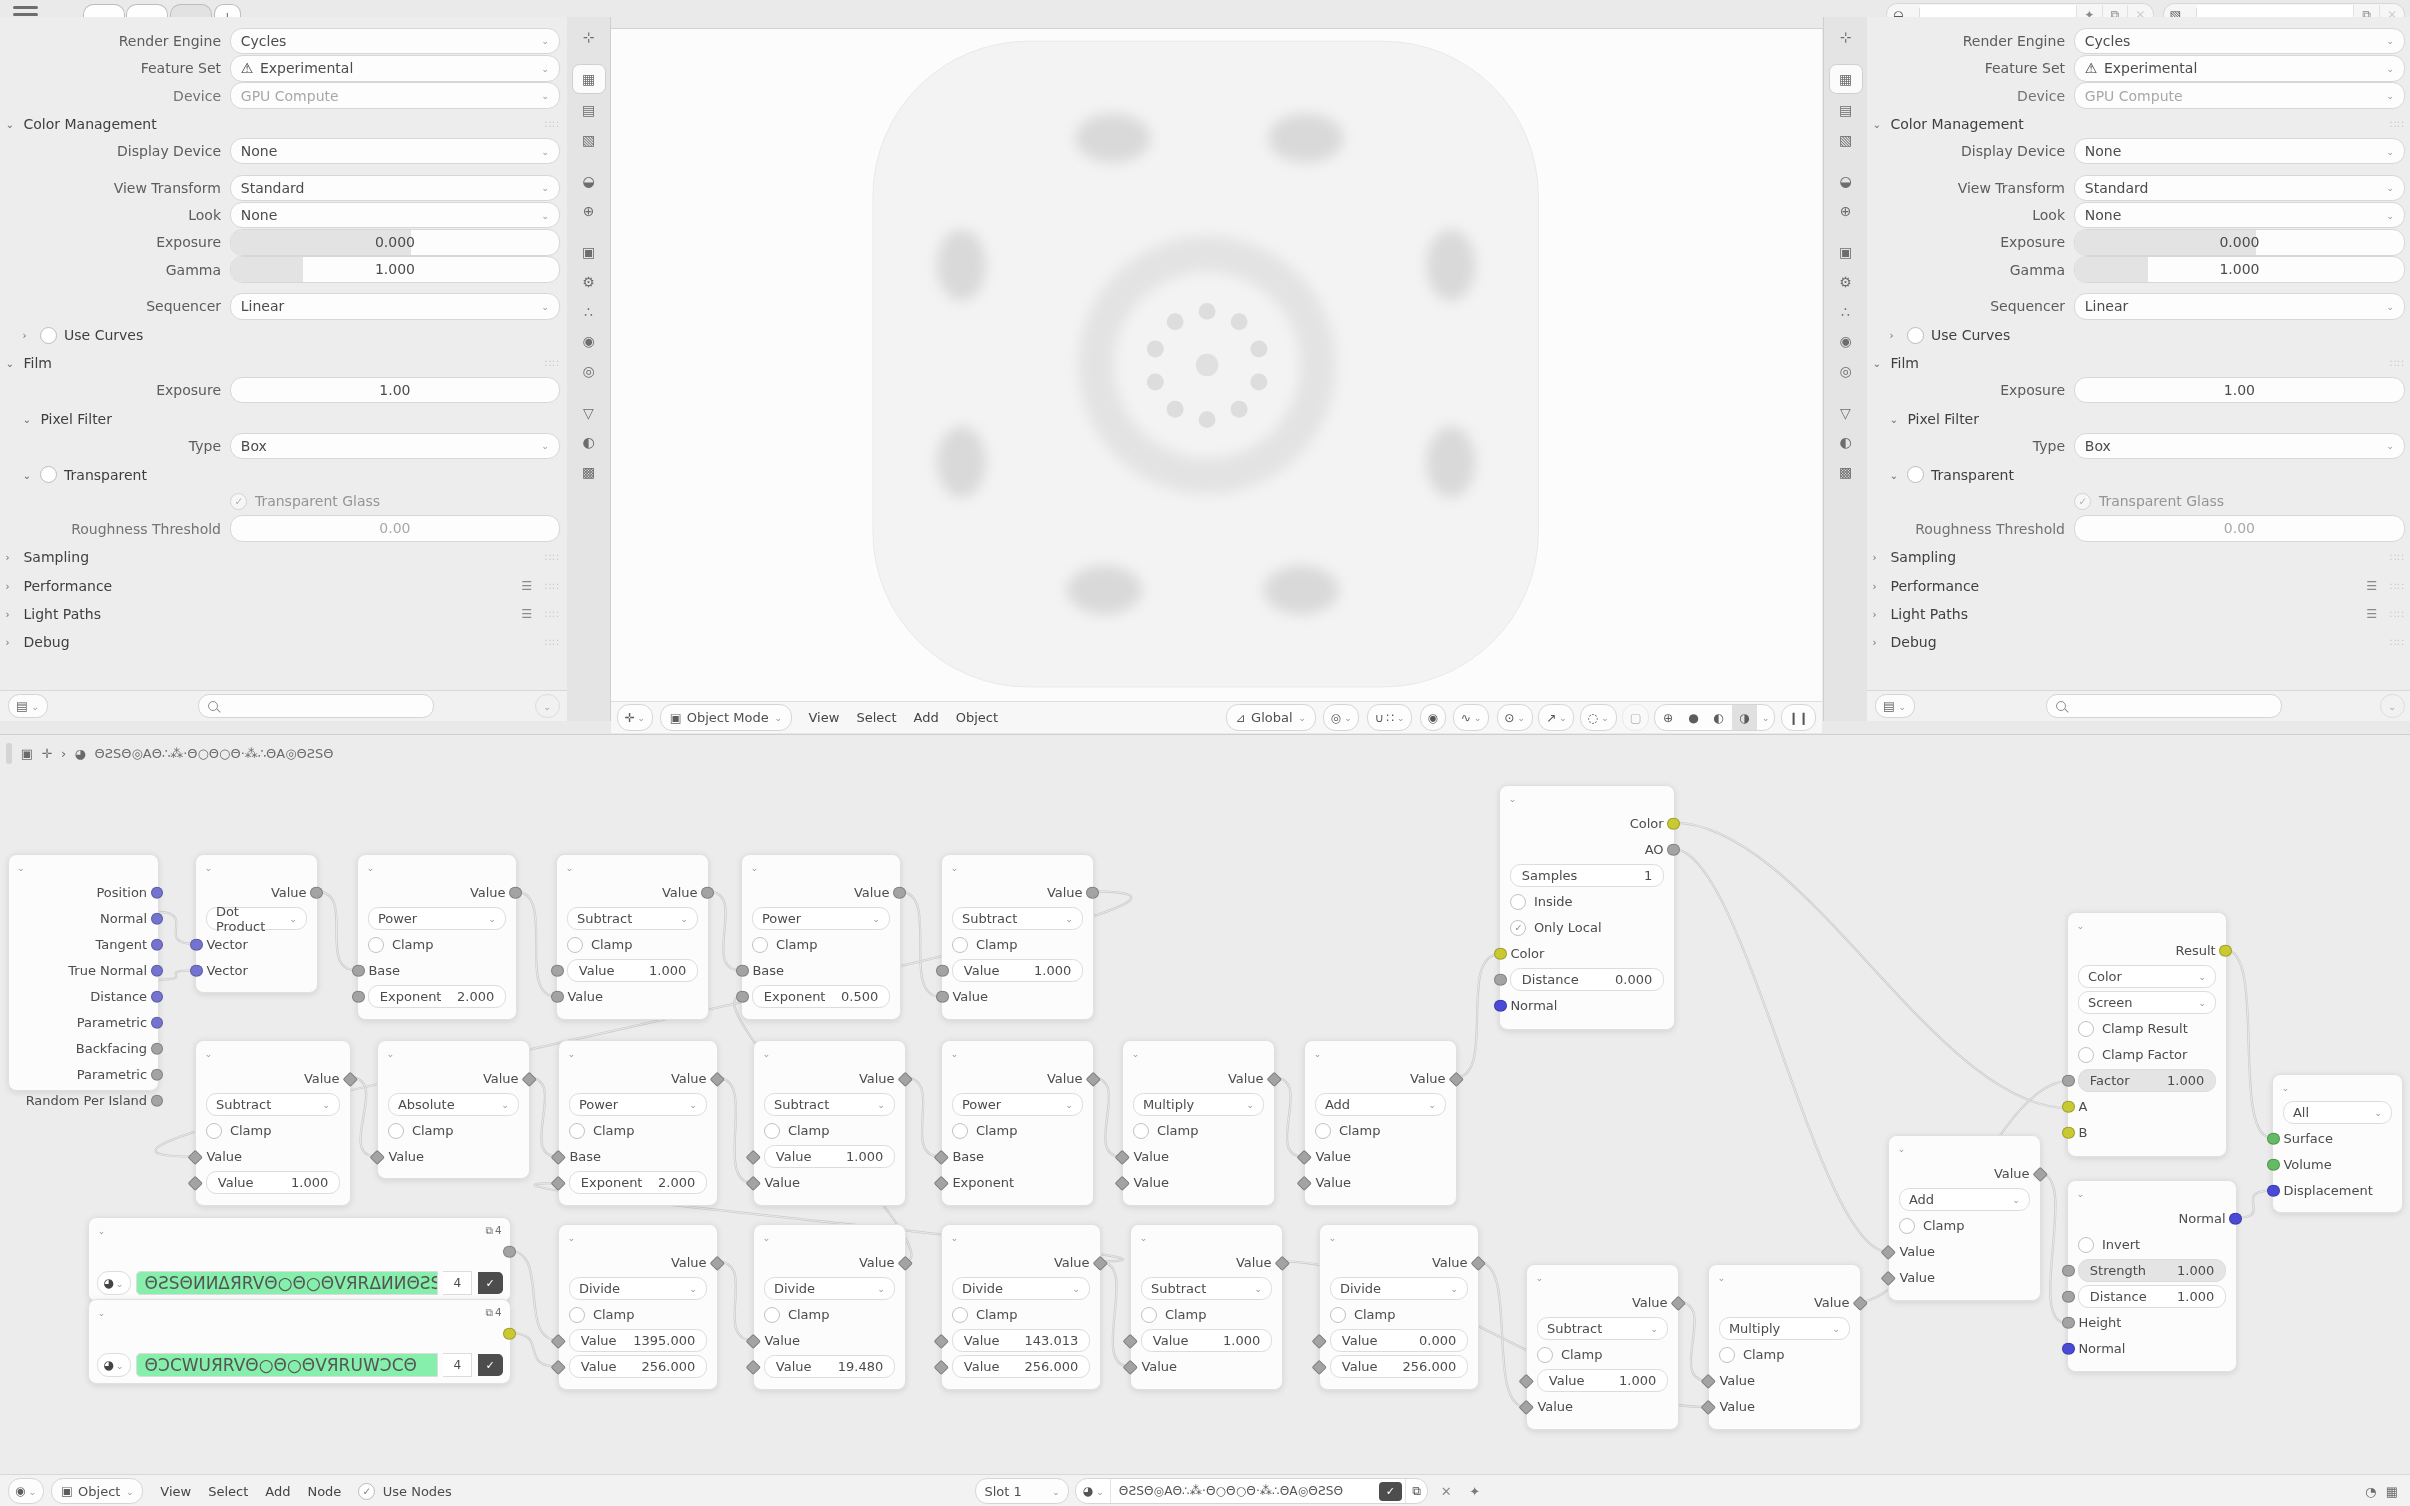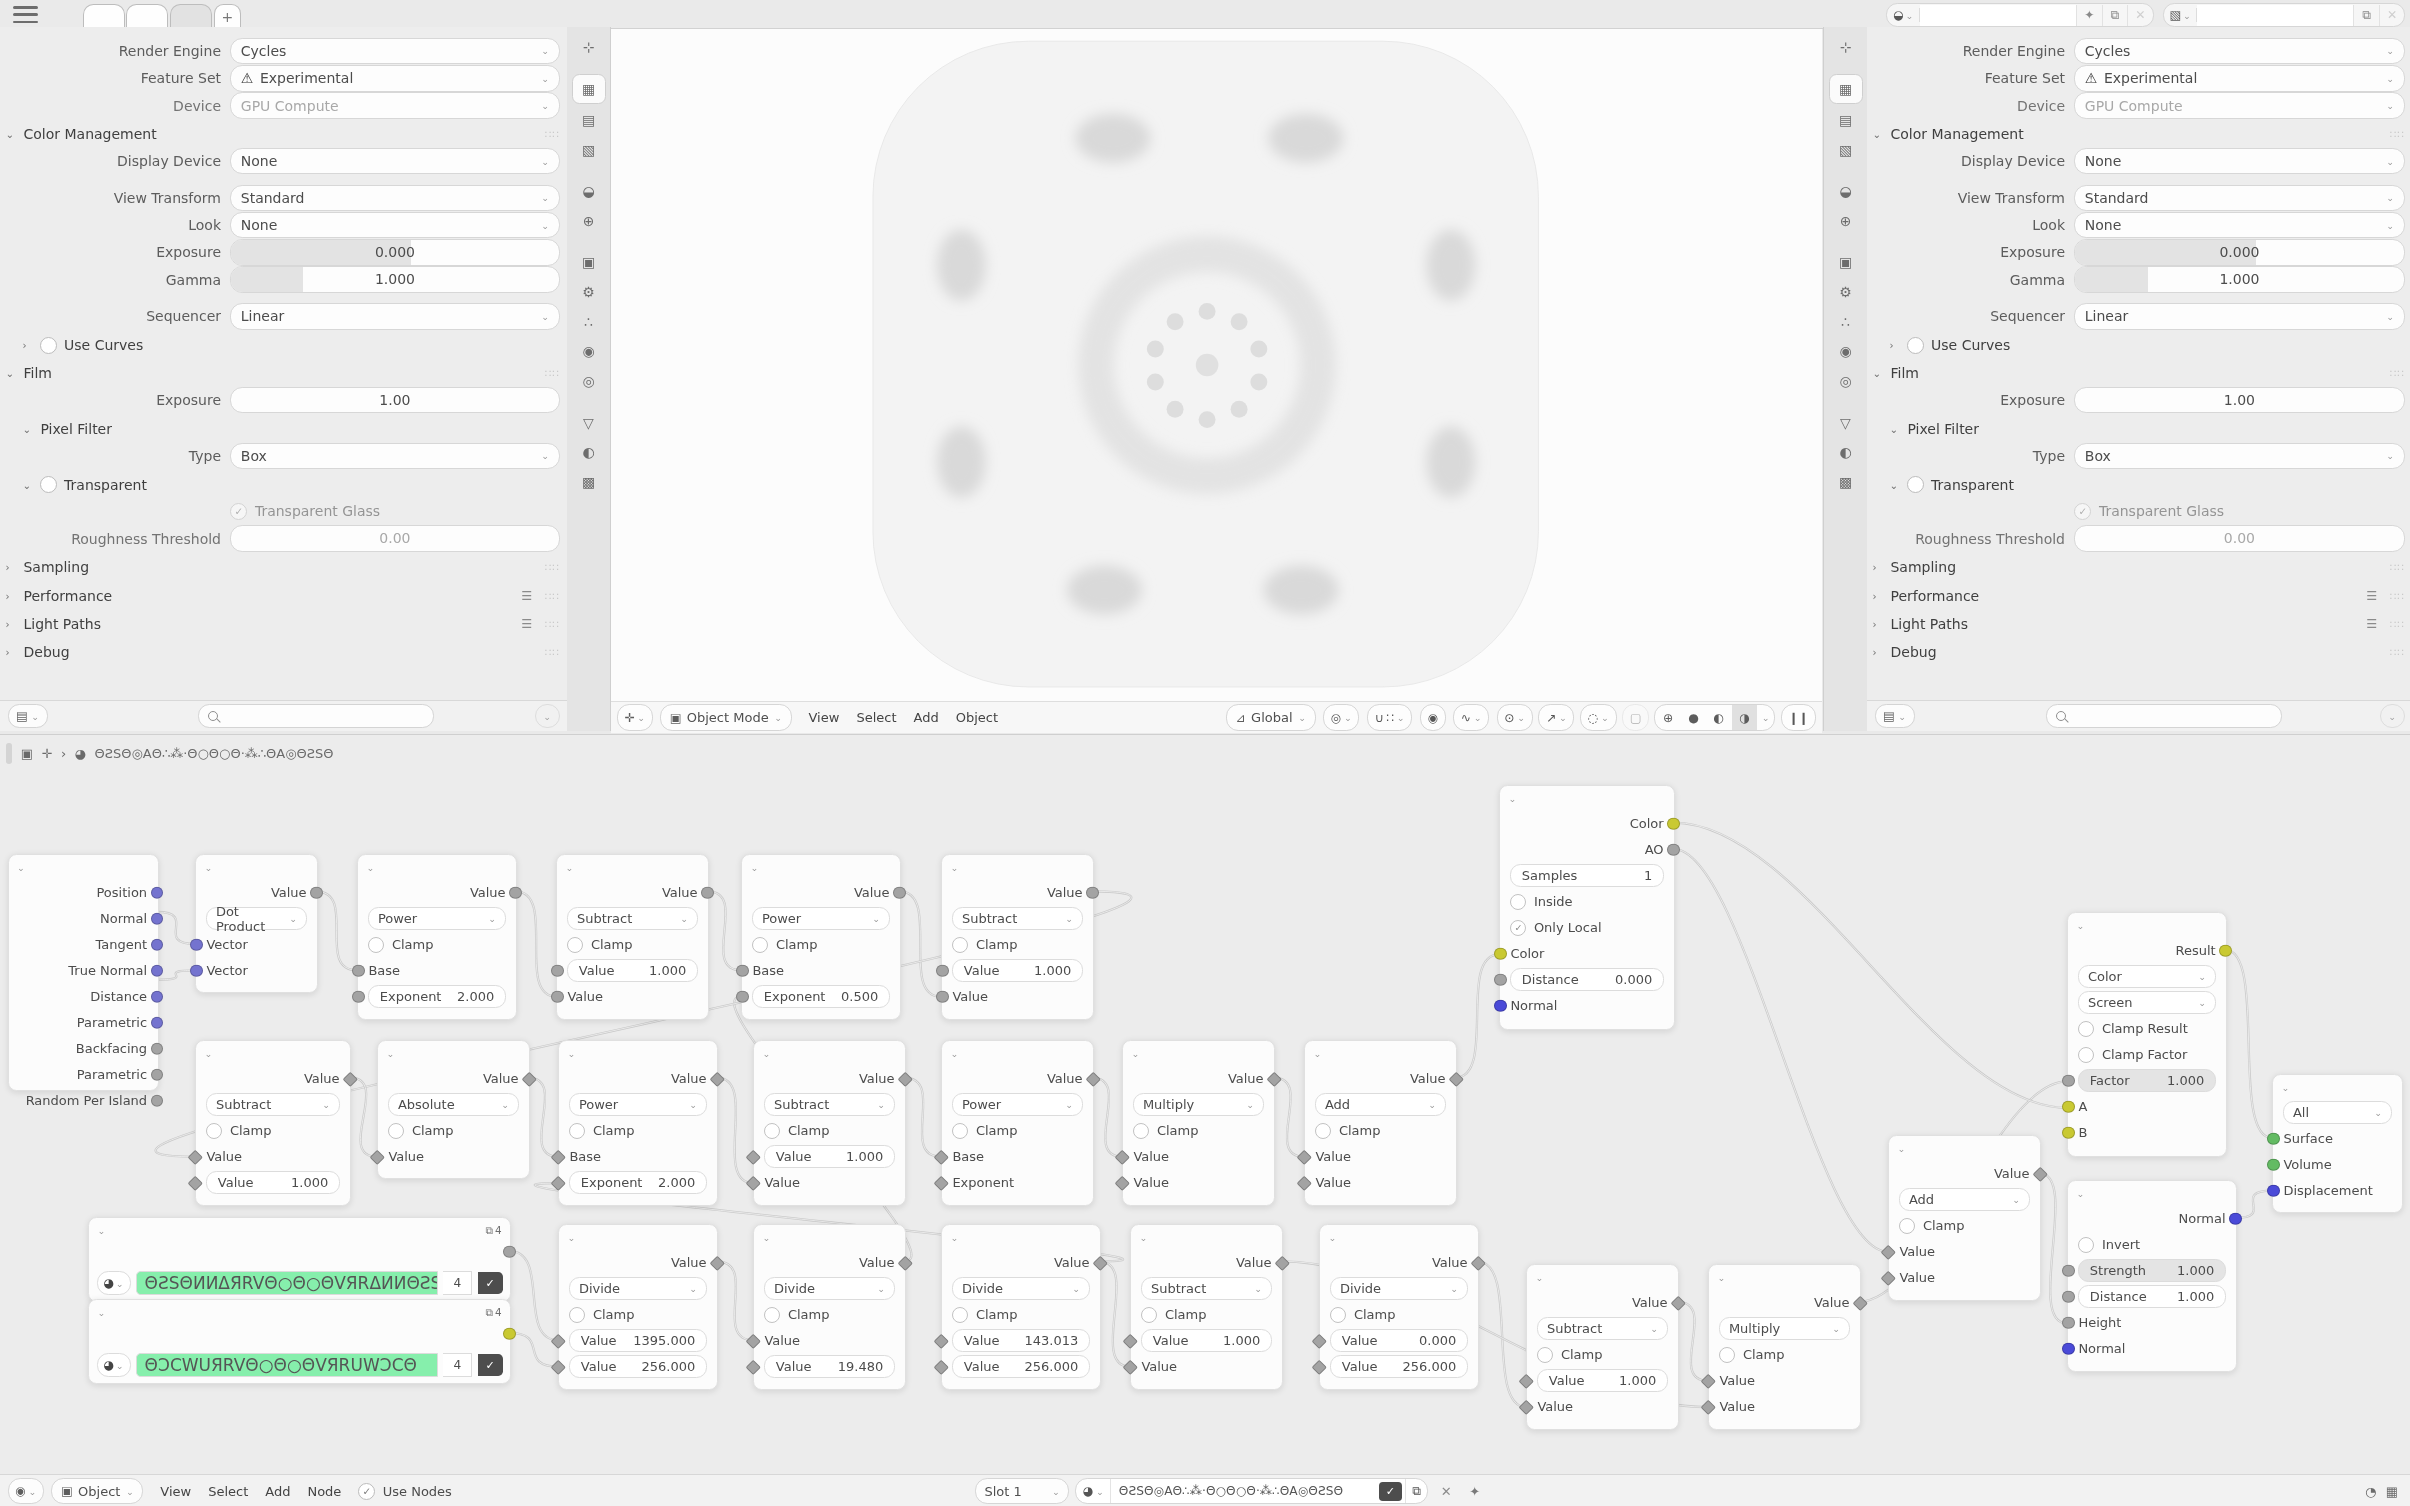--- a/index.html
+++ b/index.html
@@ -16,21 +16,21 @@
   .newtab{width:24.5px;height:22.6px;border:0.9px solid #bdbdbd;border-bottom:none;border-radius:9.4px 9.4px 0 0;background:#fefefe;
           display:flex;align-items:center;justify-content:center;color:#777;font-size:14px}
   .tb-right{position:absolute;right:5.6px;top:2.8px;display:flex;gap:9.4px;align-items:center}
   .db-group{display:flex;align-items:center;height:22.6px;border:0.9px solid #d6d6d6;border-radius:11.3px;background:#f6f6f6;overflow:hidden}
   .db-icon{display:flex;align-items:center;gap:1.9px;padding:0 5.6px;color:#585858;font-size:12.2px;border-right:0.9px solid #ddd}
   .db-input{width:141px;height:21px;background:#fff;border:none;padding:0 7.5px;font-size:12.2px;color:#555}
   .db-btn{width:24.5px;text-align:center;color:#8a8a8a;font-size:12.2px;border-left:0.9px solid #e2e2e2;line-height:21px}
   .db-btn.dis{color:#cfcfcf}
   .chev{color:#9a9a9a;font-size:9.4px}
   
-  .props{position:absolute;top:27px;height:704px;background:#ededed;display:flex}
+  .props{position:absolute;top:17px;height:704px;background:#ededed;display:flex}
   #left-props{left:0;width:610px;border-right:0.9px solid #cfcfcf}
   #right-props{left:1823px;width:588px;border-left:0.9px solid #cfcfcf}
   .icon-strip{width:43px;background:#e4e4e4;display:flex;flex-direction:column;align-items:center;padding-top:5.6px;gap:1.9px;flex:none}
   .strip-icon{width:32px;height:28px;border-radius:7.5px;display:flex;align-items:center;justify-content:center;color:#6d6d6d;font-size:14px;cursor:pointer}
   .strip-icon.active{background:#fbfbfb;border:0.9px solid #cfcfcf}
   .strip-gap{height:9.4px}
   .pcontent{flex:1;position:relative;padding-top:9.4px}
   .prow{display:flex;align-items:center;height:25.4px;margin:1.9px 7.5px 1.9px 0}
   .plabel{width:221px;flex:none;text-align:right;padding-right:9.4px;color:#5c5c5c;white-space:nowrap}
   #right-props .plabel{width:198px}

